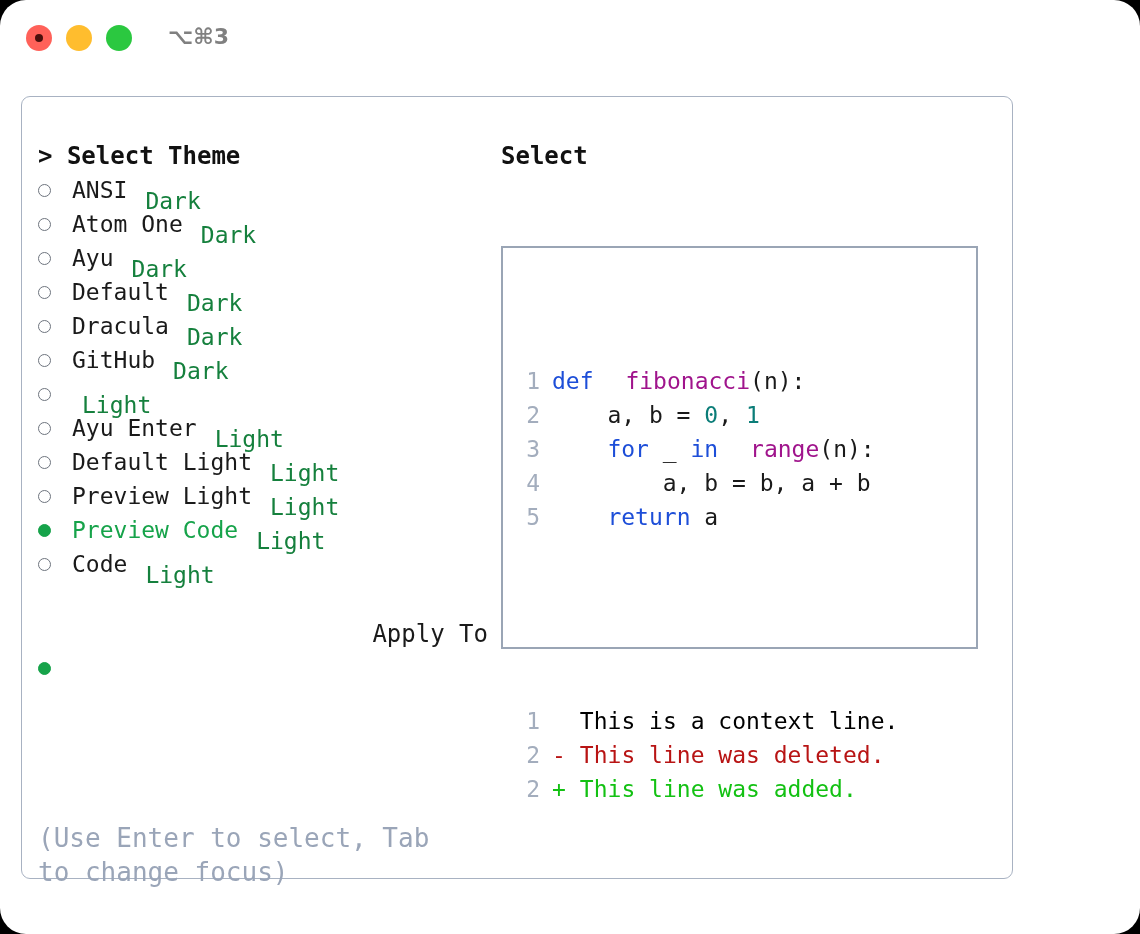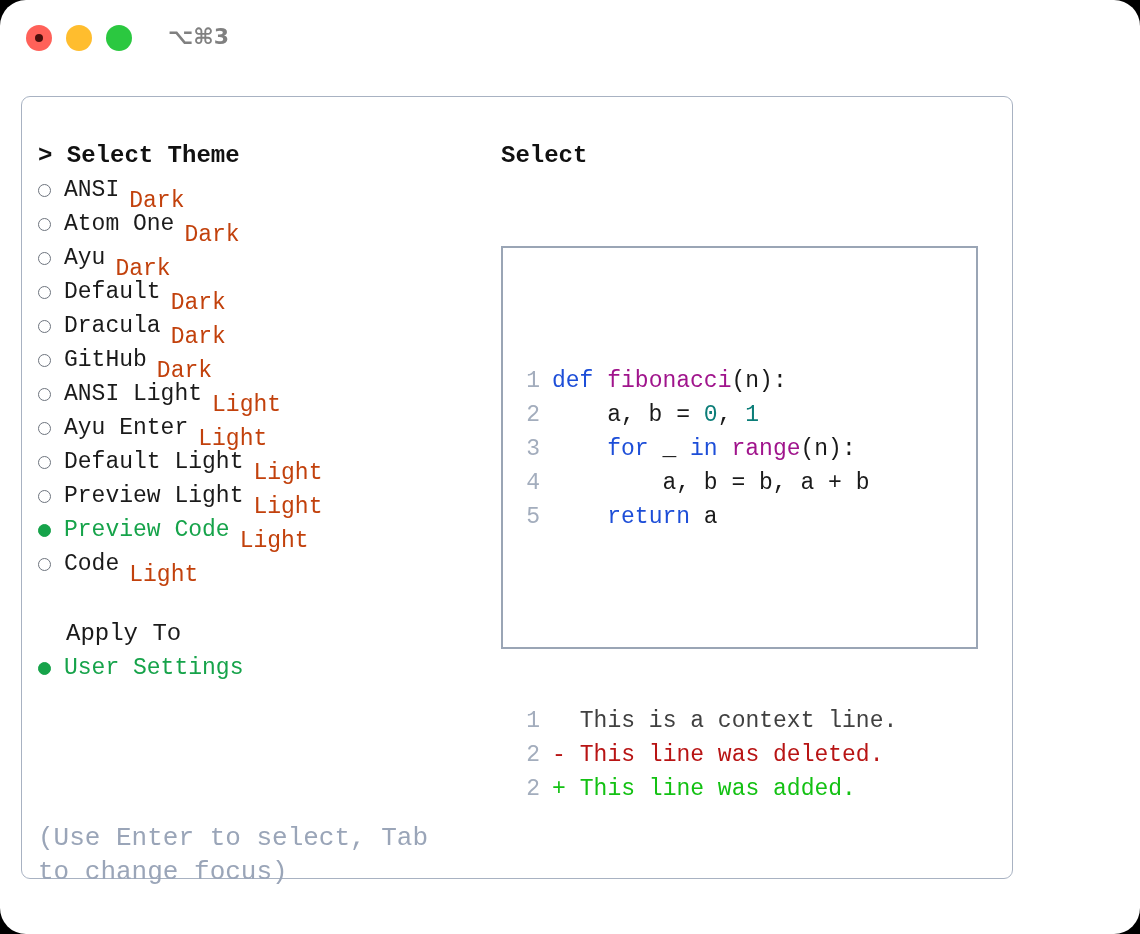--- a/index.html
+++ b/index.html
@@ -66,63 +66,63 @@
   
   #panel {
     position: absolute;
     left: 21px;
     top: 96px;
     width: 992px;
     height: 783px;
     border: 1.5px solid #a8b2c2;
     border-radius: 9px;
     box-sizing: border-box;
-    font-family: Liberation Mono, monospace;
   }
 
   
   #left-col {
     position: absolute;
     left: 16px;
     top: 42px;
     width: 450px;
   }
 
   .section-title {
     font-size: 24px;
     font-weight: bold;
     color: #111111;
     line-height: 34px;
     white-space: pre;
   }
-  .section-title.indent { padding-left: 28px; font-weight: normal; color: #1a1a1a; }
+  .section-title.indent { padding-left: 28px; font-weight: normal; color: #1a1a1a; text-align: right; }
 
   .opt-row {
     height: 34px;
     line-height: 34px;
     font-size: 23px;
     white-space: pre;
     display: flex;
     align-items: center;
+    gap: 8px;
   }
   .bullet {
     display: inline-block;
     width: 13px;
     height: 13px;
     border-radius: 50%;
     margin-right: 13px;
     flex: 0 0 auto;
     box-sizing: border-box;
   }
   .bullet.off { border: 1.6px solid #6e747e; background: transparent; }
   .bullet.on  { background: #16a34a; border: 1.6px solid #16a34a; }
 
   .opt-label { color: #1a1a1a; }
   .opt-label.sel { color: #16a34a; }
-  .opt-tag { color: #c2410c; margin-left: 10px; margin-top: 21px; }
+  .opt-tag { color: #15803d; margin-left: 10px; margin-top: 21px; }
 
   #spacer-apply { height: 36px; }
 
   #hint {
     position: absolute;
     left: 16px;
     top: 724px;
     width: 420px;
     font-size: 26px;
     line-height: 34px;
@@ -162,28 +162,28 @@
   .code-line { display: flex; align-items: baseline; white-space: pre; }
   .lnum {
     display: inline-block;
     width: 24px;
     text-align: right;
     color: #a3adbd;
     flex: 0 0 auto;
     margin-right: 12px;
   }
   .c-kw   { color: #1d4ed8; }
-  .c-fn   { color: #a0148c; }
+  .c-fn   { color: #a0148c; margin-left: 18px; }
   .c-num  { color: #0b7d78; }
   .c-plain{ color: #1a1a1a; }
   .c-punc { color: #1a1a1a; }
 
   .blank-line { height: 34px; }
 
-  .d-ctx { color: #404040; }
+  .d-ctx { color: #000000; }
   .d-del { color: #b81414; }
   .d-add { color: #13c113; }
   .d-mark { display: inline-block; width: 14px; }
 </style>
 </head>
 <body>
 
 <div id="window">
 
   <div id="titlebar">
@@ -198,31 +198,31 @@
 
     <div id="left-col">
       <div class="section-title">&gt; Select Theme</div>
       <div id="theme-list">
           <div class="opt-row"><span class="bullet off"></span><span class="opt-label">ANSI</span><span class="opt-tag">Dark</span></div>
           <div class="opt-row"><span class="bullet off"></span><span class="opt-label">Atom One</span><span class="opt-tag">Dark</span></div>
           <div class="opt-row"><span class="bullet off"></span><span class="opt-label">Ayu</span><span class="opt-tag">Dark</span></div>
           <div class="opt-row"><span class="bullet off"></span><span class="opt-label">Default</span><span class="opt-tag">Dark</span></div>
           <div class="opt-row"><span class="bullet off"></span><span class="opt-label">Dracula</span><span class="opt-tag">Dark</span></div>
           <div class="opt-row"><span class="bullet off"></span><span class="opt-label">GitHub</span><span class="opt-tag">Dark</span></div>
-          <div class="opt-row"><span class="bullet off"></span><span class="opt-label">ANSI Light</span><span class="opt-tag">Light</span></div>
+          <div class="opt-row"><span class="bullet off"></span><span class="opt-tag">Light</span></div>
           <div class="opt-row"><span class="bullet off"></span><span class="opt-label">Ayu Enter</span><span class="opt-tag">Light</span></div>
           <div class="opt-row"><span class="bullet off"></span><span class="opt-label">Default Light</span><span class="opt-tag">Light</span></div>
           <div class="opt-row"><span class="bullet off"></span><span class="opt-label">Preview Light</span><span class="opt-tag">Light</span></div>
           <div class="opt-row"><span class="bullet on"></span><span class="opt-label sel">Preview Code</span><span class="opt-tag">Light</span></div>
           <div class="opt-row"><span class="bullet off"></span><span class="opt-label">Code</span><span class="opt-tag">Light</span></div>
         </div>
       <div id="spacer-apply"></div>
       <div class="section-title indent">Apply To</div>
       <div id="apply-list">
-          <div class="opt-row"><span class="bullet on"></span><span class="opt-label sel">User Settings</span></div>
+          <div class="opt-row"><span class="bullet on"></span></div>
         </div>
     </div>
 
     <div id="hint">(Use Enter to select, Tab to change focus)</div>
 
     <div id="right-col">
       <div id="preview-title">Select</div>
       <div id="preview-box">
         <div id="code-area">
           <div id="code-lines"><div class="code-line"><span class="lnum">1</span><span class="c-kw">def</span><span class="c-plain"> </span><span class="c-fn">fibonacci</span><span class="c-punc">(n):</span></div><div class="code-line"><span class="lnum">2</span><span class="c-plain">    a, b = </span><span class="c-num">0</span><span class="c-plain">, </span><span class="c-num">1</span></div><div class="code-line"><span class="lnum">3</span><span class="c-plain">    </span><span class="c-kw">for</span><span class="c-plain"> _ </span><span class="c-kw">in</span><span class="c-plain"> </span><span class="c-fn">range</span><span class="c-punc">(n):</span></div><div class="code-line"><span class="lnum">4</span><span class="c-plain">        a, b = b, a + b</span></div><div class="code-line"><span class="lnum">5</span><span class="c-plain">    </span><span class="c-kw">return</span><span class="c-plain"> a</span></div></div>

